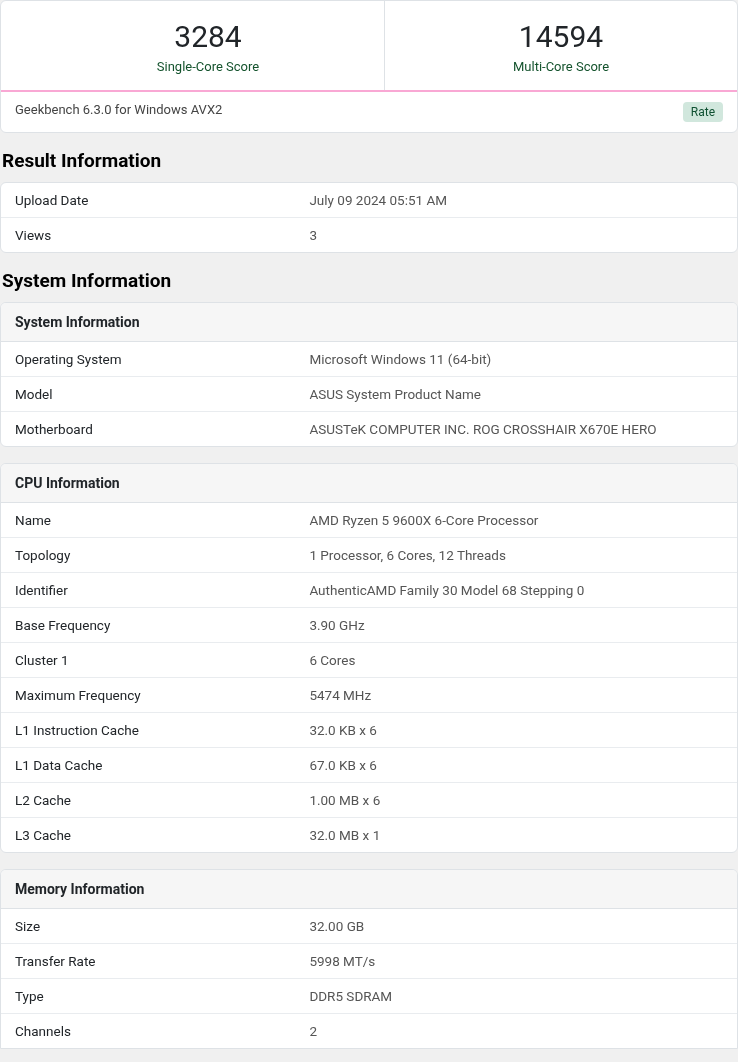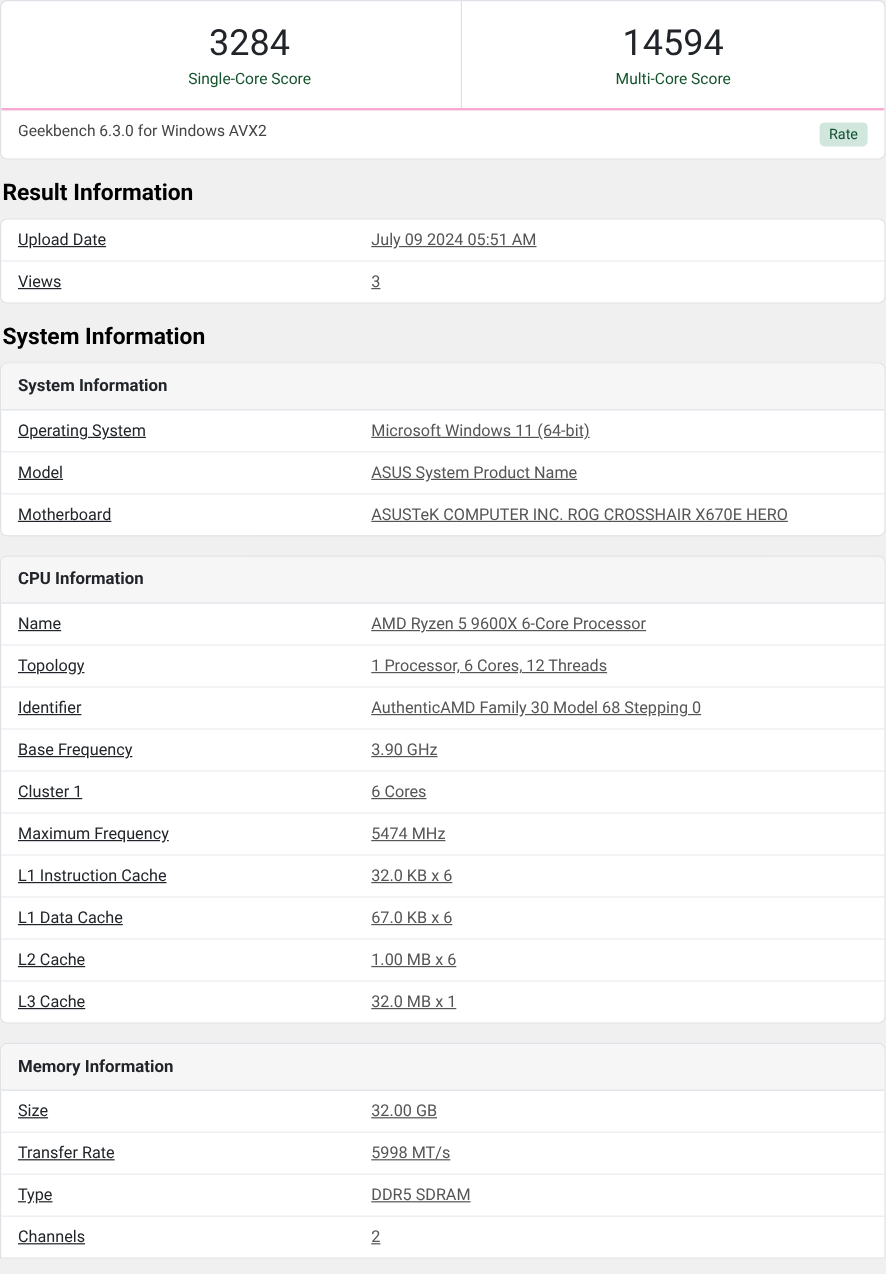--- a/index.html
+++ b/index.html
@@ -73,21 +73,20 @@
     font-weight: 700;
     font-size: 14px;
     padding: 11px 14px;
     border-bottom: 1px solid #dee2e6;
   }
   .table-row td {
     padding: 9px 14px;
     border-bottom: 1px solid #e9ecef;
     font-size: 13.5px;
     color: #212529;
-    text-decoration: underline;
   }
   .table-row:last-child td {
     border-bottom: none;
   }
   .table-row td.label {
     width: 40%;
     color: #212529;
   }
   .table-row td.value {
     color: #555;

